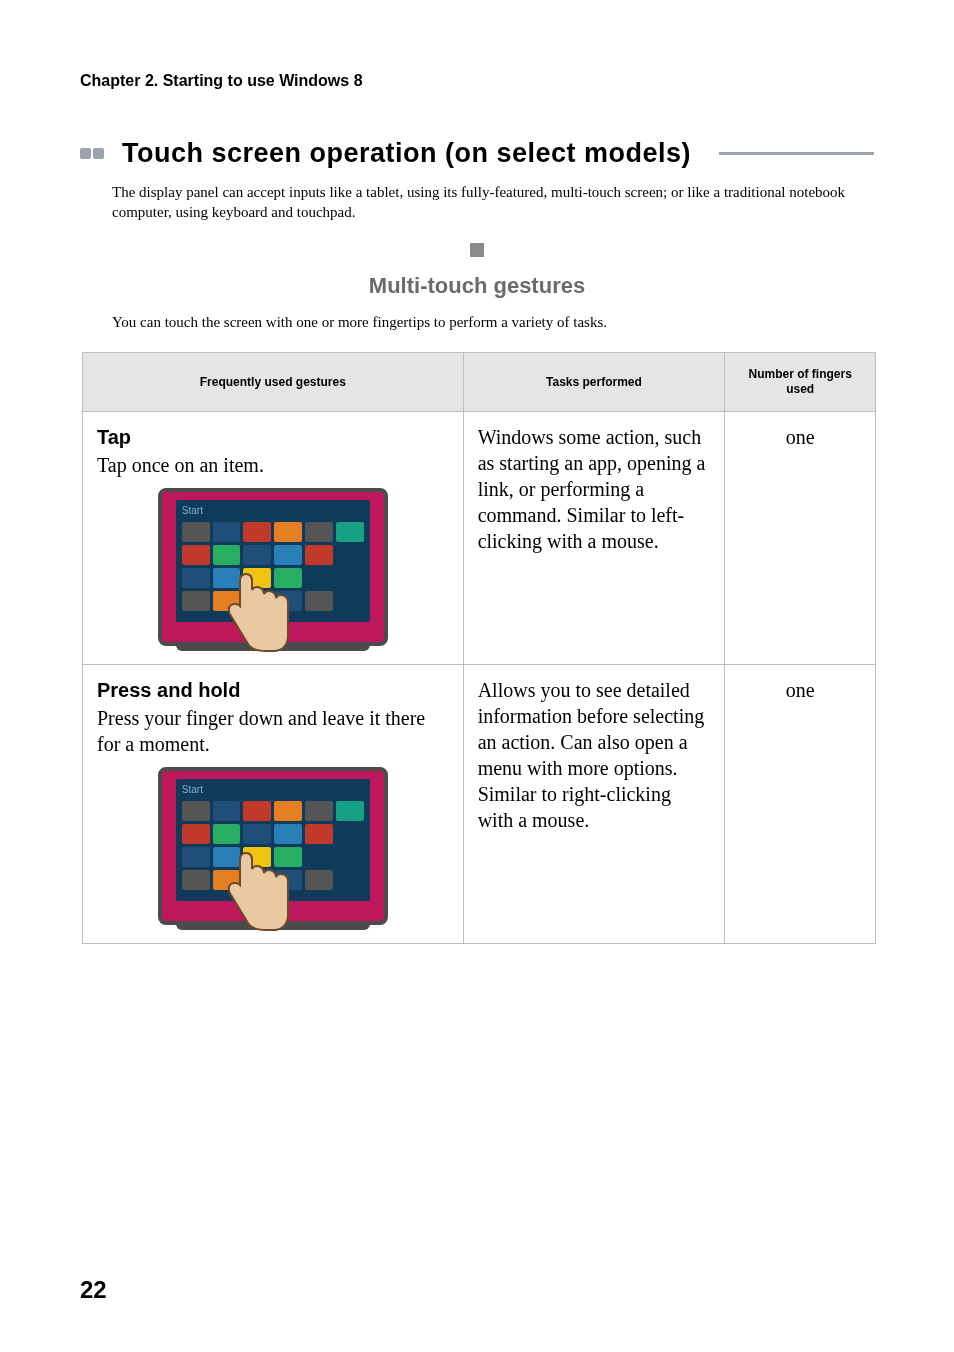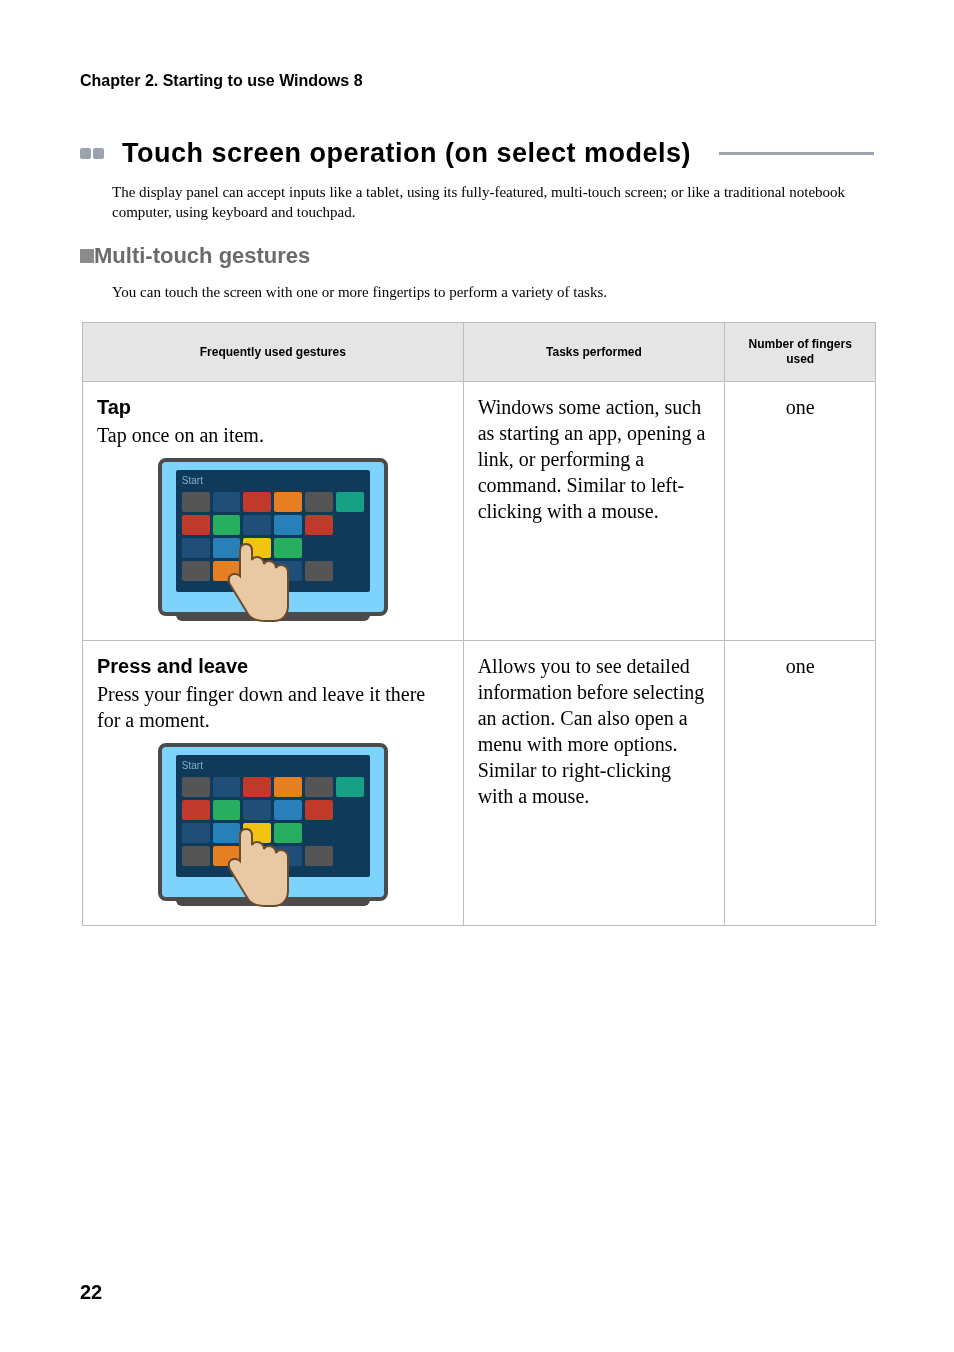--- a/index.html
+++ b/index.html
@@ -5,44 +5,44 @@
     * { box-sizing: border-box; margin: 0; padding: 0; }
     html, body { width: 954px; height: 1352px; background: #fff; font-family: Arial, Helvetica, sans-serif; color: #000; }
     .page { padding: 72px 80px 0 80px; position: relative; height: 100%; }
     .chapter-header { font-family: Arial, Helvetica, sans-serif; font-weight: bold; font-size: 16px; margin-bottom: 48px; }
     .section-row { display: flex; align-items: center; gap: 18px; margin-bottom: 14px; }
     .section-icon-wrap { display: inline-flex; gap: 2px; }
     .section-icon-wrap .sq { width: 11px; height: 11px; border-radius: 2px; background: #9ca3af; }
     .section-title { font-family: Arial, Helvetica, sans-serif; font-weight: bold; font-size: 27px; letter-spacing: 0.5px; flex: 0 0 auto; }
     .section-line { flex: 1; height: 3px; background: #9ca3af; margin-left: 10px; }
     .body-text { font-family: "Book Antiqua", Palatino, "Palatino Linotype", Georgia, serif; font-size: 15px; line-height: 1.32; margin: 0 0 20px 32px; }
-    .subsection-row { display: flex; align-items: center; margin: 6px 0 14px 0; }
+    .subsection-row { display: flex; align-items: center; gap: 16px; margin: 6px 0 14px 0; flex-direction: column; }
     .sub-bullet { width: 14px; height: 14px; background: #8b8b8b; flex: 0 0 auto; }
     .subsection-title { font-family: Arial, Helvetica, sans-serif; font-weight: bold; font-size: 22px; color: #6b6b6b; }
     table.gestures { width: 100%; border-collapse: collapse; margin-top: 4px; margin-left: 2px; }
     table.gestures th { background: #e5e5e5; font-family: Arial, Helvetica, sans-serif; font-weight: bold; font-size: 12px; padding: 14px 16px; text-align: center; border: 1px solid #bdbdbd; vertical-align: middle; }
     table.gestures th:first-child { width: 48%; }
     table.gestures th:nth-child(2) { width: 33%; }
     table.gestures th:nth-child(3) { width: 19%; line-height: 1.25; }
-    table.gestures td { border: 1px solid #bdbdbd; padding: 12px 14px 24px 14px; vertical-align: top; font-family: "Book Antiqua", Palatino, "Palatino Linotype", Georgia, serif; font-size: 20px; line-height: 1.30; }
+    table.gestures td { border: 1px solid #bdbdbd; padding: 12px 14px 18px 14px; vertical-align: top; font-family: "Book Antiqua", Palatino, "Palatino Linotype", Georgia, serif; font-size: 20px; line-height: 1.30; }
     .gesture-name { font-family: Arial, Helvetica, sans-serif; font-weight: bold; font-size: 20px; display: block; margin-bottom: 2px; }
     td.task { vertical-align: middle; }
     td.fingers { text-align: center; vertical-align: middle; }
     .illus-wrap { display: flex; justify-content: center; margin-top: 10px; }
-    .tablet-illus { width: 230px; height: 158px; background: #7dd3fc; border: 4px solid #4b4b4b; border-radius: 8px; position: relative; overflow: hidden; }
+    .tablet-illus { width: 230px; height: 158px; background: #be185d; border: 4px solid #4b4b4b; border-radius: 8px; position: relative; overflow: hidden; }
     .tablet-illus .screen { position: absolute; left: 14px; right: 14px; top: 8px; bottom: 20px; background: #0f3a5a; border-radius: 2px; }
     .tablet-illus .start-label { position: absolute; top: 4px; left: 6px; color: #7fb1cf; font-size: 10px; font-family: Arial; }
     .tiles { position: absolute; left: 6px; top: 22px; right: 6px; bottom: 6px; display: grid; grid-template-columns: repeat(6, 1fr); grid-auto-rows: 20px; gap: 3px; }
     .tile { border-radius: 2px; }
     .tR { background: #c0392b; } .tG { background: #27ae60; } .tB { background: #2980b9; }
     .tO { background: #e67e22; } .tY { background: #f1c40f; }
     .tDb { background: #1f4e79; } .tGr { background: #555; } .tLg { background: #16a085; }
     .tablet-feet { position: absolute; bottom: -5px; left: 18px; right: 18px; height: 7px; background: #4b4b4b; border-radius: 0 0 6px 6px; }
     .hand { position: absolute; left: 60px; bottom: -6px; width: 78px; height: 80px; pointer-events: none; }
-    .page-num { position: absolute; bottom: 48px; left: 80px; font-family: Arial, Helvetica, sans-serif; font-weight: bold; font-size: 20px; }
+    .page-num { position: absolute; bottom: 48px; left: 80px; font-family: Arial, Helvetica, sans-serif; font-weight: bold; font-size: 24px; }
   </style>
 </head>
 <body>
 
 <div class="page">
   <div class="chapter-header">Chapter 2. Starting to use Windows 8</div>
 
   <div class="section-row">
     <span class="section-icon-wrap">
       <span class="sq"></span>
@@ -112,21 +112,21 @@
                 <path d="M28 2 C24 2 22 5 22 9 L22 34 C20 32 16 31 13 33 C10 35 10 40 13 44 L30 72 C33 77 40 79 48 79 L56 79 C64 79 70 73 70 64 L70 30 C70 26 67 23 63 23 C61 23 59 24 58 26 C58 22 55 19 51 19 C49 19 47 20 46 22 C46 18 43 15 39 15 C37 15 35 16 34 18 L34 9 C34 5 32 2 28 2 Z" fill="#e8c9a3" stroke="#6b4a2b" stroke-width="2"></path>
               </svg>
             </div>
           </div>
         </td>
         <td class="task">Windows some action, such as starting an app, opening a link, or performing a command. Similar to left-clicking with a mouse.</td>
         <td class="fingers">one</td>
       </tr>
       <tr>
         <td>
-          <span class="gesture-name">Press and leave</span>
+          <span class="gesture-name">Press and hold</span>
           <span>Press your finger down and leave it there for a moment.</span>
           <div class="illus-wrap">
             <div style="position:relative;">
               <div class="tablet-illus">
                 <div class="screen">
                   <div class="start-label">Start</div>
                   <div class="tiles">
                     <div class="tile tGr"></div>
                       <div class="tile tDb"></div>
                       <div class="tile tR"></div>

